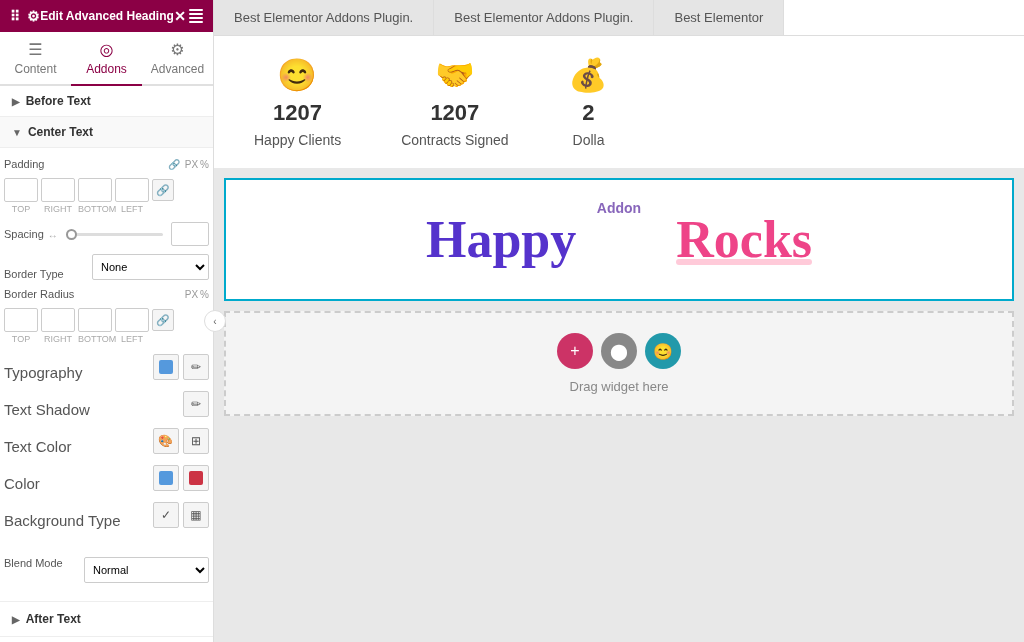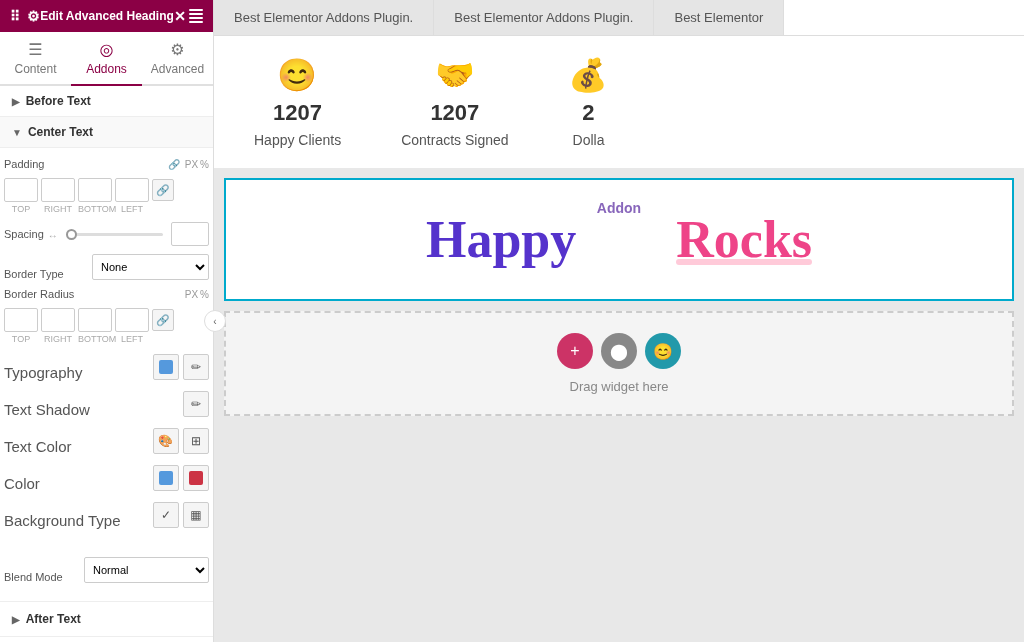--- a/index.html
+++ b/index.html
@@ -213,21 +213,21 @@
       display: flex;
       align-items: center;
       justify-content: center;
       cursor: pointer;
       font-size: 12px;
       color: #555;
     }
 
     .blend-mode-row {
       display: flex;
-      align-items: flex-end;
+      align-items: flex-start;
       margin-bottom: 8px;
       margin-top: 28px;
     }
     .blend-label {
       font-size: 11px;
       color: #555;
       min-width: 80px;
     }
     .blend-select {
       flex: 1;

